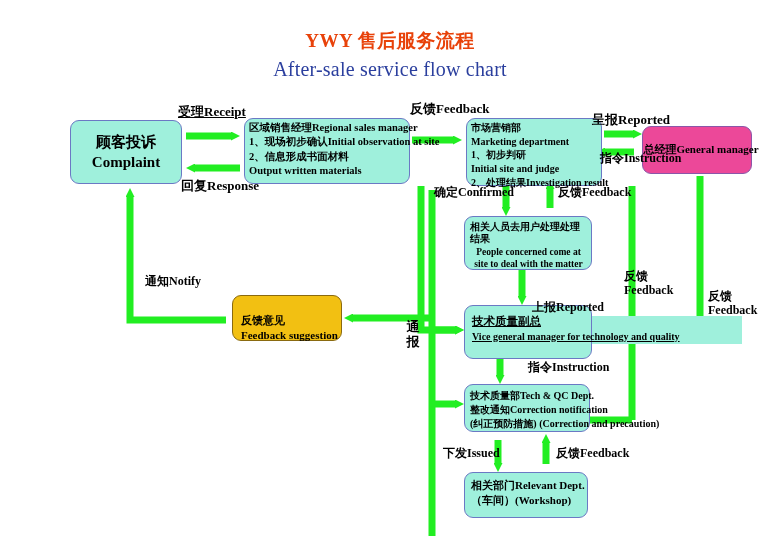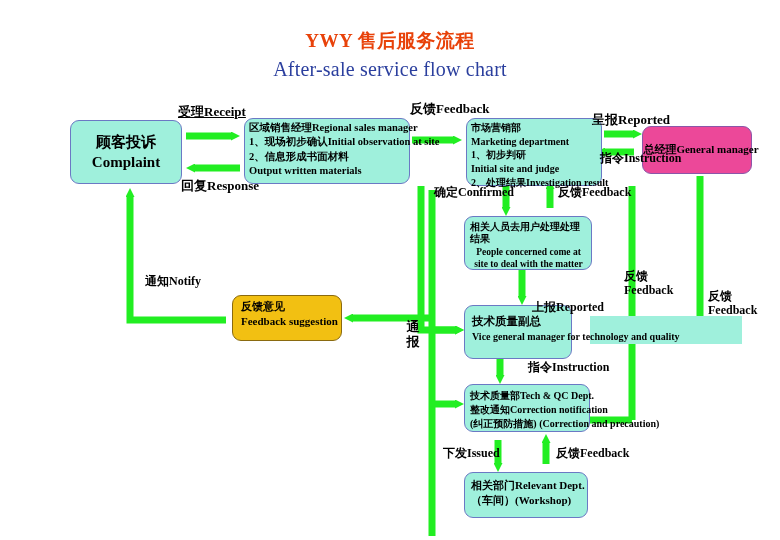--- a/index.html
+++ b/index.html
@@ -94,23 +94,24 @@
     left: 464px; top: 216px; width: 128px; height: 54px;
     padding: 4px 4px 0 5px;
     font-size: 9.5px;
     text-align: center;
   }
   #box-people .ln.cn { text-align: left; font-size: 10px; margin-bottom: 2px; }
   #box-people .ln { white-space: normal; }
 
   
   #box-vgm {
-    left: 464px; top: 305px; width: 108px; height: 54px;
+    left: 464px; top: 305px; width: 128px; height: 54px;
     padding: 8px 0 0 7px;
     font-size: 10px;
+    text-decoration: underline;
   }
   #box-vgm .ln.cn { font-size: 11.5px; margin-bottom: 3px; }
 
   
   #box-qc {
     left: 464px; top: 384px; width: 126px; height: 48px;
     padding: 5px 0 0 5px;
     font-size: 10px;
   }
   #box-qc .ln { margin-bottom: 2px; }
@@ -119,21 +120,21 @@
   #box-rel {
     left: 464px; top: 472px; width: 124px; height: 46px;
     padding: 6px 0 0 6px;
     font-size: 11px;
   }
   #box-rel .ln { margin-bottom: 2px; }
 
   
   #box-fbs {
     left: 232px; top: 295px; width: 110px; height: 46px;
-    padding: 4px 0 0 8px;
+    padding: 18px 0 0 8px;
     font-size: 11px;
   }
   #box-fbs .ln.cn { margin-bottom: 2px; }
 
   
   .band {
     position: absolute;
     background: #9FF0DC;
     z-index: 5;
   }

